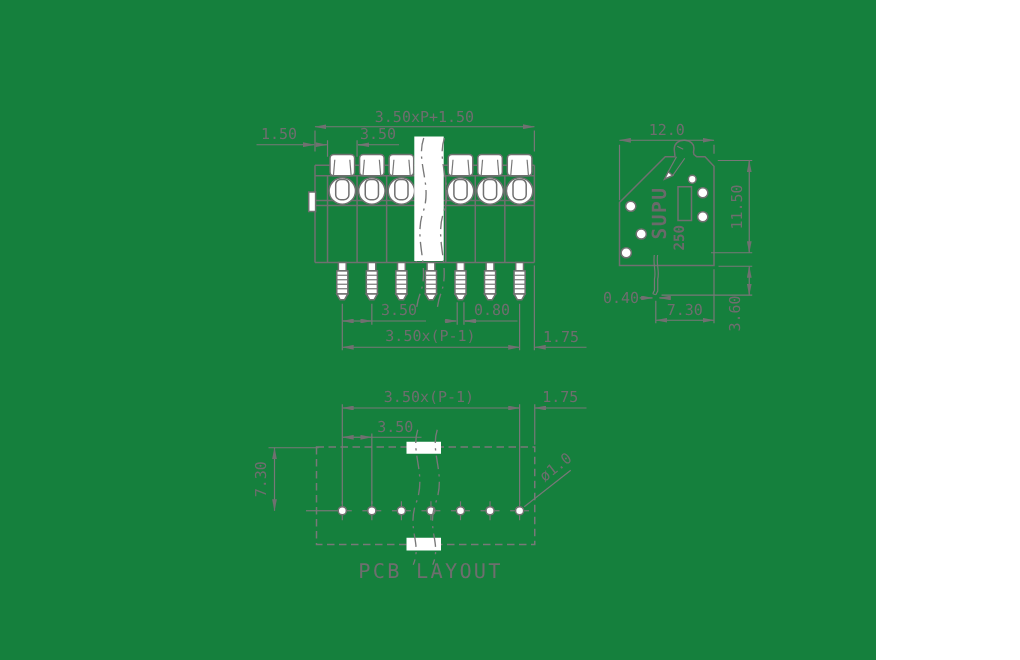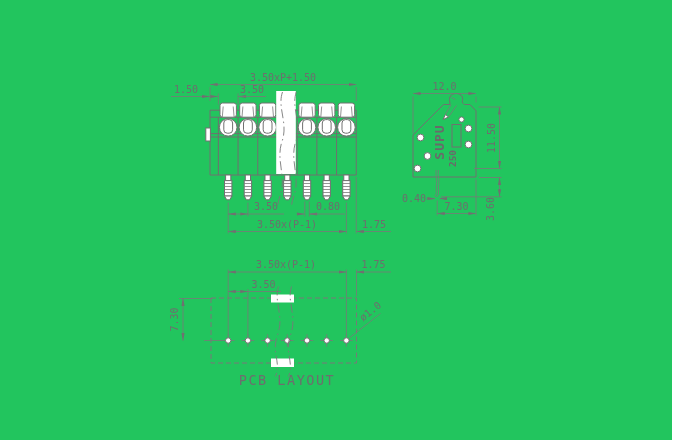--- a/index.html
+++ b/index.html
@@ -1,16 +1,16 @@
 <!DOCTYPE html>
 <html><head>
 <meta charset="utf-8">
 <style>
   html,body{margin:0;padding:0;background:#ffffff;}
-  .canvas{position:relative;width:672px;height:440px;background:#22c55e;overflow:hidden;
+  .canvas{position:relative;width:584px;height:440px;background:#15803d;overflow:hidden;
           font-family:"DejaVu Sans Mono","Liberation Mono",monospace;}
   svg{position:absolute;left:0;top:0;}
   svg text{fill:#6e6e6e;font-family:"DejaVu Sans Mono","Liberation Mono",monospace;font-size:10px;}
   svg text.big{font-size:13.5px;letter-spacing:1.5px;}
   svg text.brand{font-size:13px;font-weight:bold;letter-spacing:1px;fill:#6a6a6a;}
   svg text.model{font-size:9.5px;font-weight:bold;fill:#6a6a6a;}
   .geo{stroke:#707070;fill:none;stroke-width:1;}
   .geo2{stroke:#707070;fill:#ffffff;stroke-width:1;}
   .thin{stroke:#787878;fill:none;stroke-width:0.8;}
   .dim{stroke:#787878;fill:none;stroke-width:0.8;}

